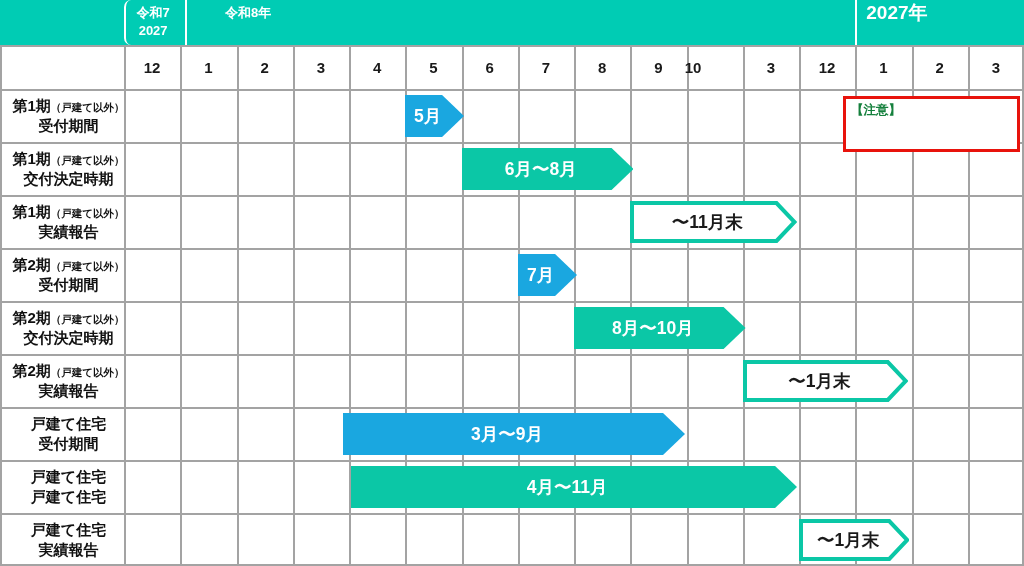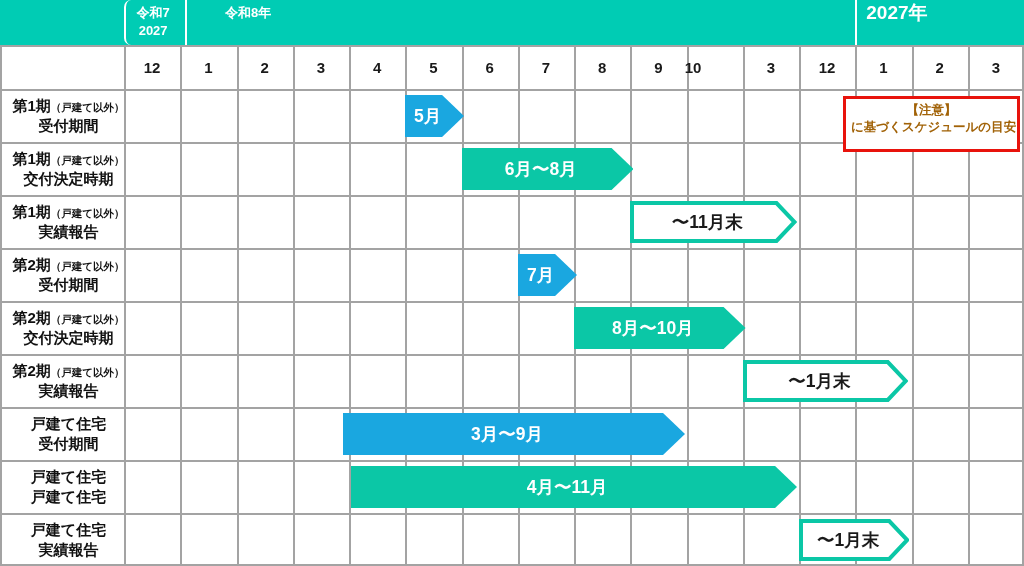--- a/index.html
+++ b/index.html
@@ -167,17 +167,16 @@
       </svg>
       <svg class="bar" width="446.06250000000006" height="42" viewBox="0 0 446.06250000000006 42" style="left: 350.688px; top: 465.5px;">
         <polygon points="0,0 424.06250000000006,0 446.06250000000006,21 424.06250000000006,42 0,42" fill="#0bc7a6"></polygon>
         <text x="216.03125000000003" y="27" text-anchor="middle" font-size="17.5" font-weight="bold" font-family="&quot;Liberation Sans&quot;, sans-serif" fill="#ffffff">4月〜11月</text>
       </svg>
       <svg class="bar" width="110.25000000000004" height="42" viewBox="0 0 110.25000000000004 42" style="left: 799px; top: 518.5px;">
         <polygon points="2,2 90.25000000000004,2 108.25000000000004,21 90.25000000000004,40 2,40" fill="#ffffff" stroke="#0bc7a6" stroke-width="4"></polygon>
         <text x="49.12500000000002" y="27" text-anchor="middle" font-size="17.5" font-weight="bold" font-family="&quot;Liberation Sans&quot;, sans-serif" fill="#1a1a1a">〜1月末</text>
       </svg>
     </div>
-  <div class="note" style="border-color: rgb(232, 19, 12); color: #a16207; text-align: center;">
+  <div class="note" style="border-color: rgb(232, 19, 12); color: #15803d;">
     <div>【注意】</div>
-    <div>に基づくスケジュールの目安</div>
   </div>
 </div>
 
 </body></html>

